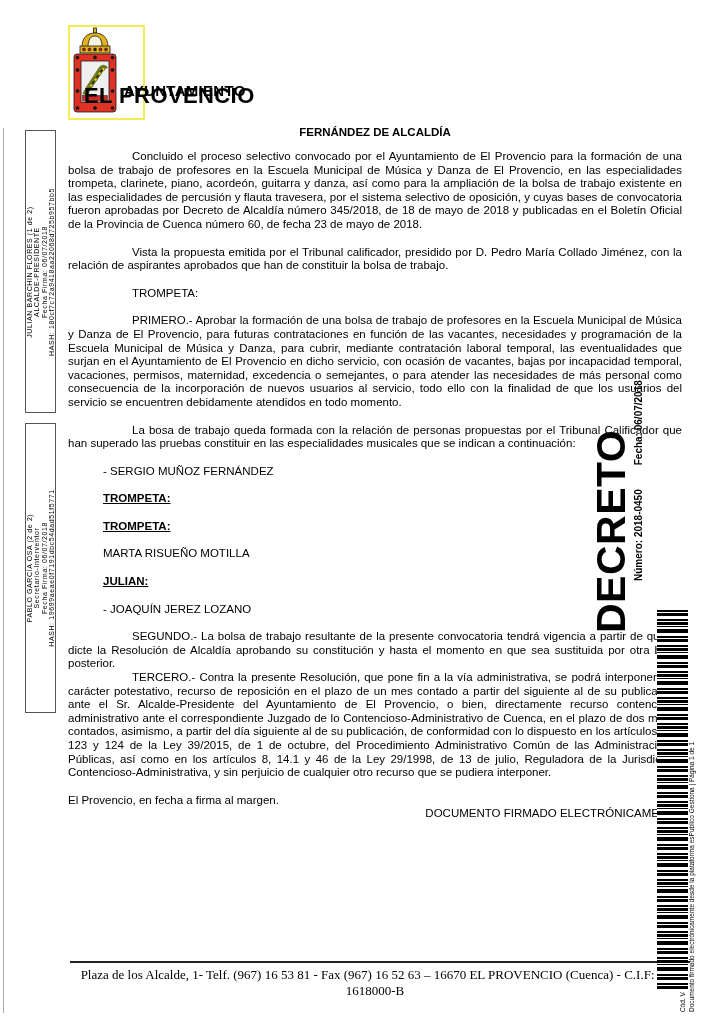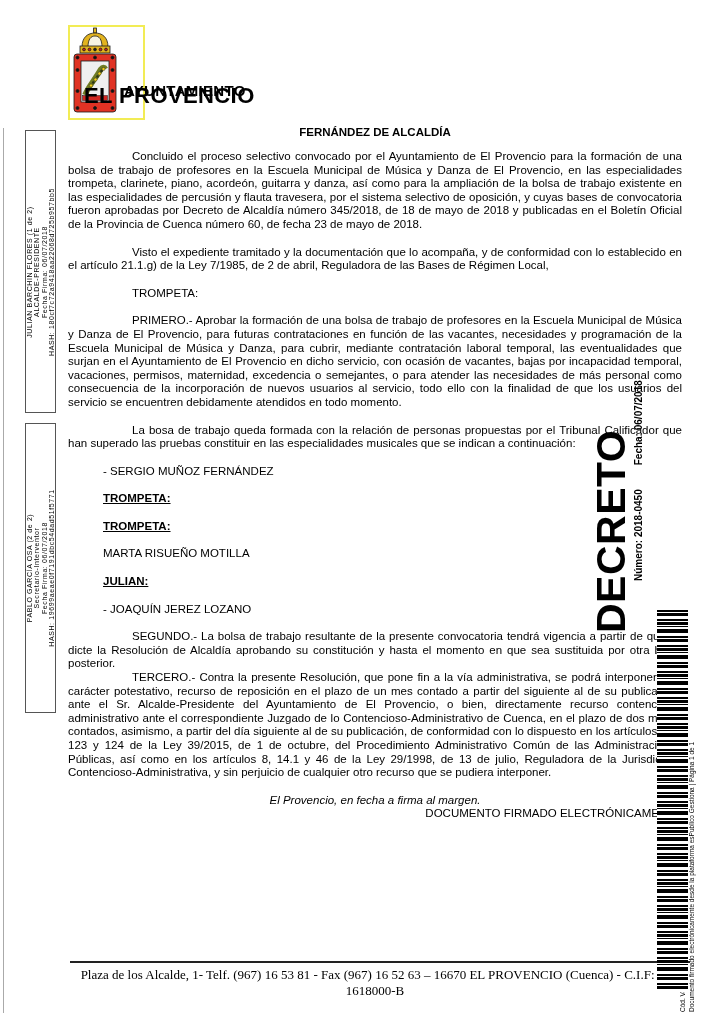--- a/index.html
+++ b/index.html
@@ -32,21 +32,21 @@
 
   
   .content{position:absolute;left:68px;top:150px;width:614px;
     font-size:11.5px;line-height:13.6px;text-align:justify;}
   .content p{margin:0 0 14px 0;text-indent:64px;}
   .p-resuelvo{font-weight:normal;}
   .spec-label{font-weight:bold;text-decoration:underline;}
   .content p.spec-line{text-indent:35px;}
   .content p.p-segundo{margin-top:8px;margin-bottom:0;}
   .content p.p-tercero{margin-top:0;}
-  .content p.closing{text-align:center;text-indent:0;margin:12px 0 0 0;font-style:italic;}
+  .content p.closing{text-indent:0;margin:12px 0 0 0;}
   .content p.closing2{text-align:right;text-indent:0;margin:0;}
 
   
   .decreto-rot{
     position:absolute;left:646px;top:577px;width:230px;height:56px;
     transform:rotate(-90deg);transform-origin:0 100%;
   }
   .decreto-big{font-size:41px;font-weight:bold;line-height:42px;letter-spacing:0.5px;}
   .decreto-meta{display:flex;padding-left:52px;gap:24px;font-size:10px;font-weight:bold;margin-top:1px;white-space:nowrap;}
 
@@ -136,21 +136,21 @@
       <rect x="14.5" y="70.5" width="25" height="5" fill="#d02822" stroke="#1a1a1a" stroke-width="0.5"></rect>
     </svg>
   </div>
   <div class="org1">AYUNTAMIENTO</div>
   <div class="org2">EL PROVENCIO</div>
 
   <div class="doc-title">FERNÁNDEZ DE ALCALDÍA</div>
 
   <div class="content">
     <p>Concluido el proceso selectivo convocado por el Ayuntamiento de El Provencio para la formación de una bolsa de trabajo de profesores en la Escuela Municipal de Música y Danza de El Provencio, en las especialidades trompeta, clarinete, piano, acordeón, guitarra y danza, así como para la ampliación de la bolsa de trabajo existente en las especialidades de percusión y flauta travesera, por el sistema selectivo de oposición, y cuyas bases de convocatoria fueron aprobadas por Decreto de Alcaldía número 345/2018, de 18 de mayo de 2018 y publicadas en el Boletín Oficial de la Provincia de Cuenca número 60, de fecha 23 de mayo de 2018.</p>
-    <p>Visto el expediente tramitado y la documentación que lo acompaña, y de conformidad con lo establecido en el artículo 21.1.g) de la Ley 7/1985, de 2 de abril, Reguladora de las Bases de Régimen Local,</p>
+    <p>Vista la propuesta emitida por el Tribunal calificador, presidido por D. Pedro María Collado Jiménez, con la relación de aspirantes aprobados que han de constituir la bolsa de trabajo.</p>
     <p class="p-resuelvo">TROMPETA:</p>
     <p>PRIMERO.- Aprobar la formación de una bolsa de trabajo de profesores en la Escuela Municipal de Música y Danza de El Provencio, para futuras contrataciones en función de las vacantes, necesidades y programación de la Escuela Municipal de Música y Danza, para cubrir, mediante contratación laboral temporal, las eventualidades que surjan en el Ayuntamiento de El Provencio en dicho servicio, con ocasión de vacantes, bajas por incapacidad temporal, vacaciones, permisos, maternidad, excedencia o semejantes, o para atender las necesidades de más personal como consecuencia de la incorporación de nuevos usuarios al servicio, todo ello con la finalidad de que los usuarios del servicio se encuentren debidamente atendidos en todo momento.</p>
     <p>La bosa de trabajo queda formada con la relación de personas propuestas por el Tribunal Calificador que han superado las pruebas constituir en las especialidades musicales que se indican a continuación:</p>
 
     <p class="spec-line">- SERGIO MUÑOZ FERNÁNDEZ</p>
     <p class="spec-line spec-label">TROMPETA:</p>
     <p class="spec-line spec-label">TROMPETA:</p>
     <p class="spec-line">MARTA RISUEÑO MOTILLA</p>
     <p class="spec-line spec-label">JULIAN:</p>
     <p class="spec-line">- JOAQUÍN JEREZ LOZANO</p>

